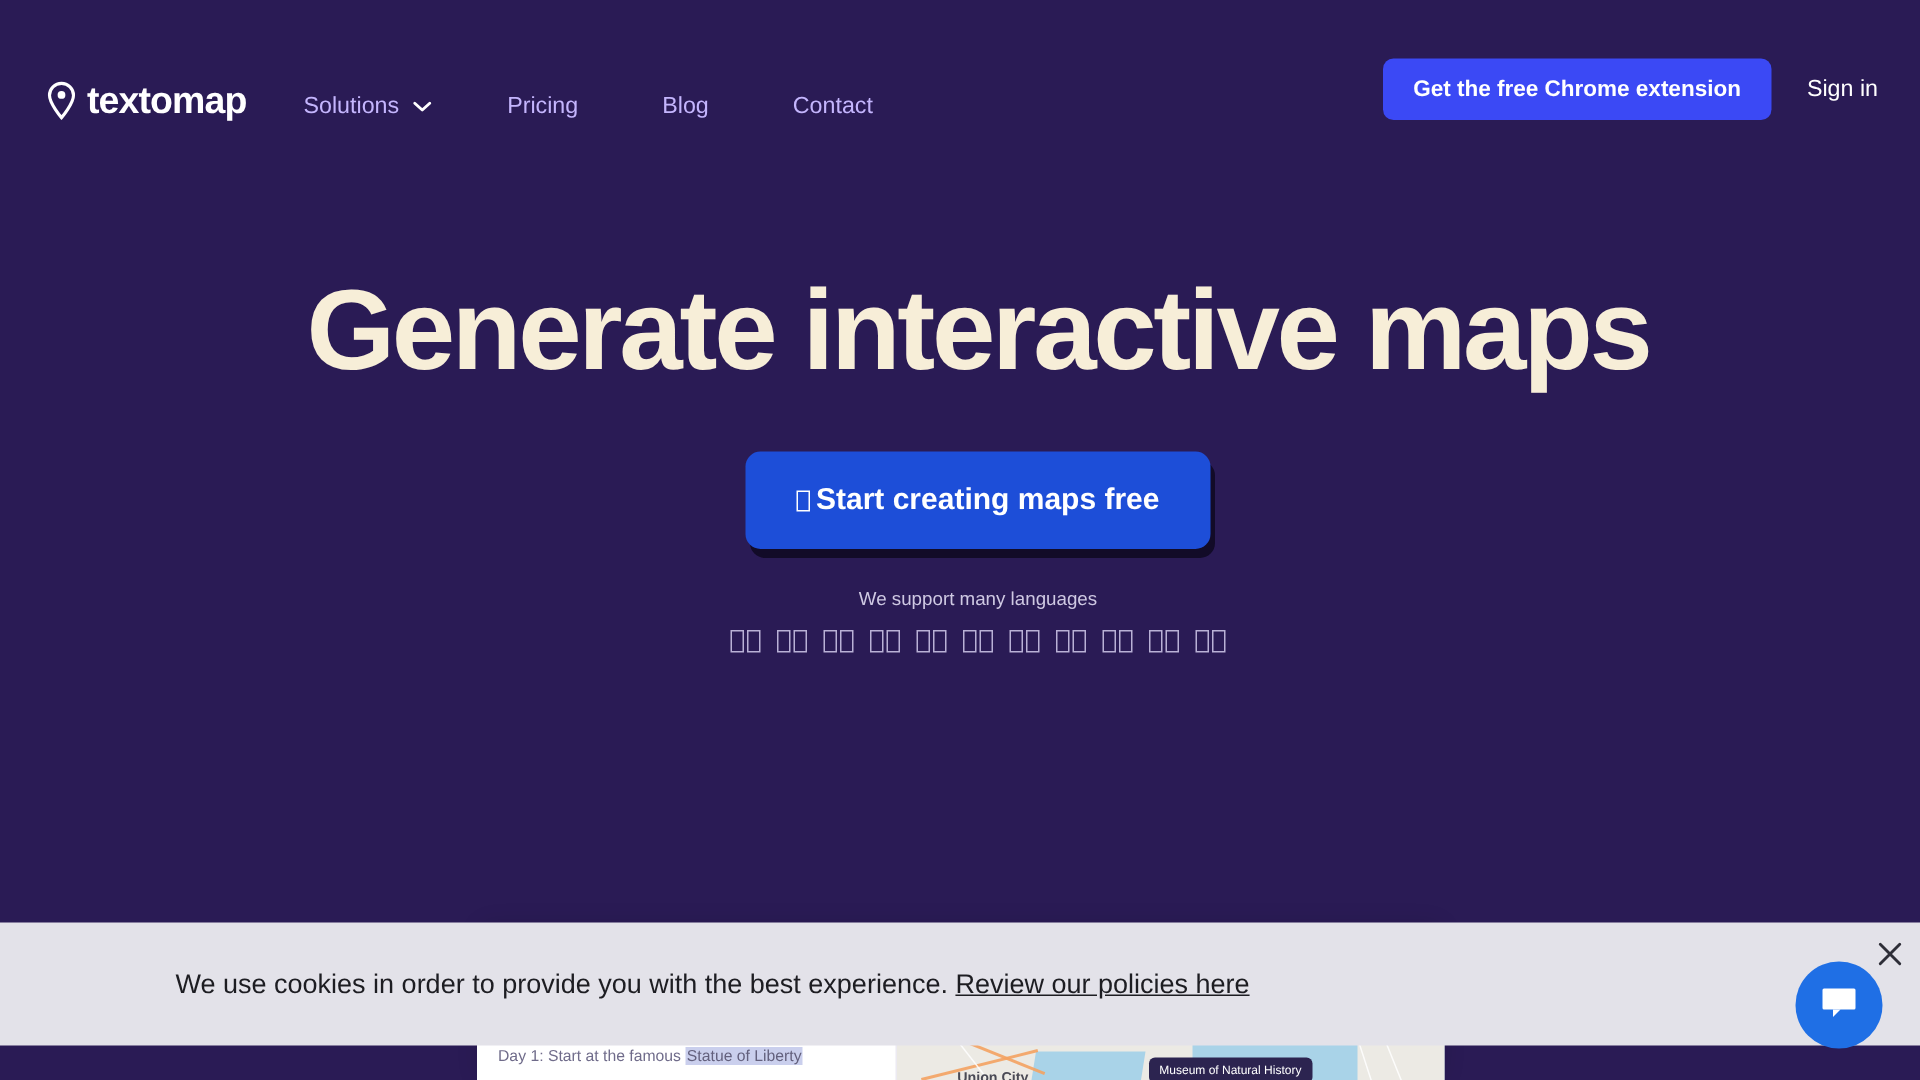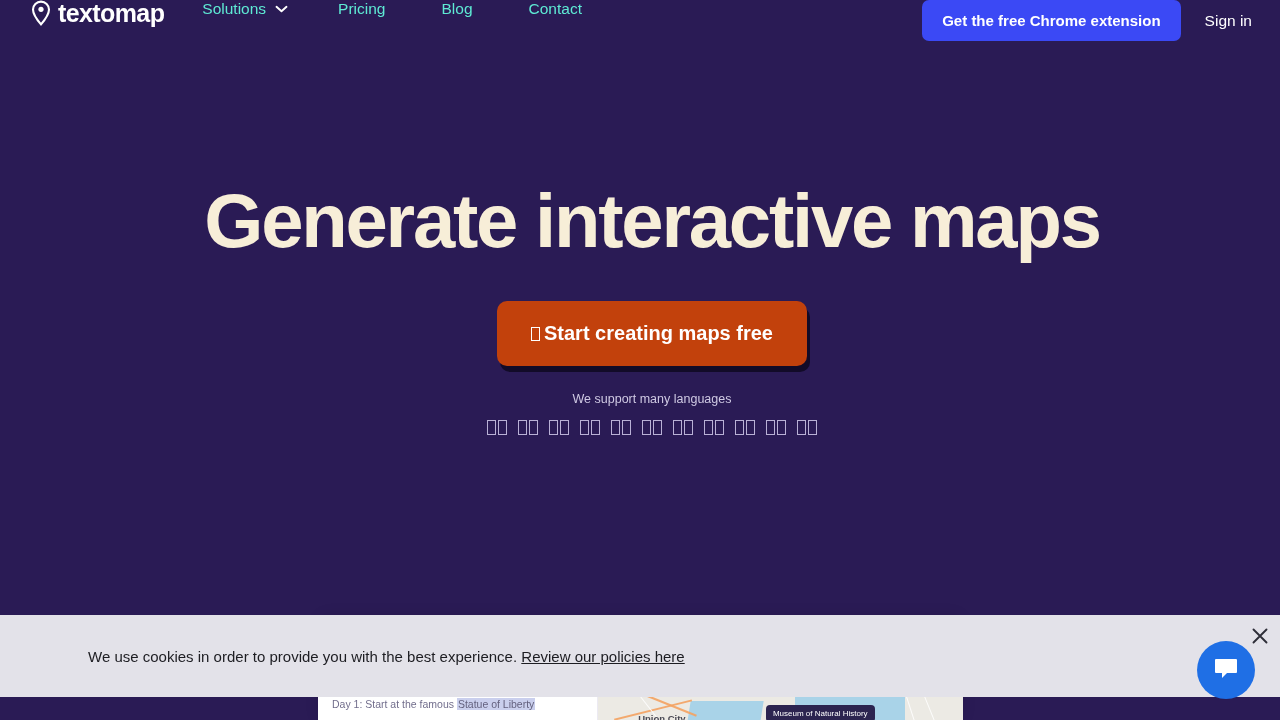--- a/index.html
+++ b/index.html
@@ -8,32 +8,32 @@
     overflow:hidden;
     background:#2a1b55;
     font-family:"Liberation Sans", sans-serif;
   }
   .page { position:relative; width:1280px; height:720px; background:#2a1b55; overflow:hidden; }
 
   
   .navbar {
     position:absolute; top:0; left:0; width:1280px; height:80px;
     background:#2a1b55;
-    display:flex; align-items:flex-start;
+    display:flex; align-items:flex-end;
     z-index:30;
   }
   .logo { display:flex; align-items:center; gap:6px; margin-left:30px; }
   .logo-pin { width:22px; height:26px; display:block; }
   .logo-text {
     color:#ffffff; font-size:25px; font-weight:700; letter-spacing:-0.6px;
     line-height:1;
   }
   .nav-links { display:flex; align-items:center; margin-left:38px; }
   .nav-link {
-    color:#5eead4; font-size:15.5px; font-weight:500;
+    color:#c4b5fd; font-size:15.5px; font-weight:500;
     padding:0 0; margin-right:56px; cursor:pointer; white-space:nowrap;
     display:flex; align-items:center; gap:9px;
   }
   .nav-link:first-child { margin-right:50px; }
   .chevron { width:13px; height:8px; display:block; }
   .nav-right { margin-left:auto; display:flex; align-items:center; margin-right:28px; }
   .chrome-btn {
     background:#3b49f5; color:#ffffff;
     font-size:15px; font-weight:600;
     padding:12px 20px; border-radius:7px; border:none;
@@ -57,21 +57,21 @@
     line-height:1.72; margin-top:32px;
   }
   .cta-wrap { margin-top:42px; display:flex; justify-content:center; }
   .cta-shadow { position:relative; display:inline-block; }
   .cta-shadow::after {
     content:""; position:absolute; left:3px; top:6px;
     width:100%; height:100%; background:#120b28; border-radius:10px; z-index:0;
   }
   .cta-btn {
     position:relative; z-index:1;
-    background:#c2410c; color:#ffffff;
+    background:#1d4ed8; color:#ffffff;
     font-size:20px; font-weight:600;
     padding:21px 34px; border:none; border-radius:10px;
     cursor:pointer; white-space:nowrap;
     display:flex; align-items:center; gap:0px;
   }
   .tofu {
     display:inline-block; width:9px; height:14px;
     border:1.3px solid #ffffff; margin-right:4px; vertical-align:-1px;
   }
   .support-text {
@@ -176,21 +176,21 @@
   }
 
   
   .cookie-bar {
     position:absolute; left:0; top:615px; width:1280px; height:82px;
     background:#e3e2e9;
     display:flex; align-items:center;
     z-index:20;
   }
   .cookie-text {
-    color:#1d1d22; font-size:15px; margin-left:88px; white-space:nowrap;
+    color:#1d1d22; font-size:18px; margin-left:117px; white-space:nowrap;
   }
   .cookie-link { color:#1d1d22; text-decoration:underline; cursor:pointer; }
   .gotit-btn {
     position:absolute; left:989px; top:637px;
     background:#333339; color:#ffffff;
     font-size:15px; font-weight:400;
     padding:13px 38px; border:none; border-radius:7px; cursor:pointer;
   }
 
   

